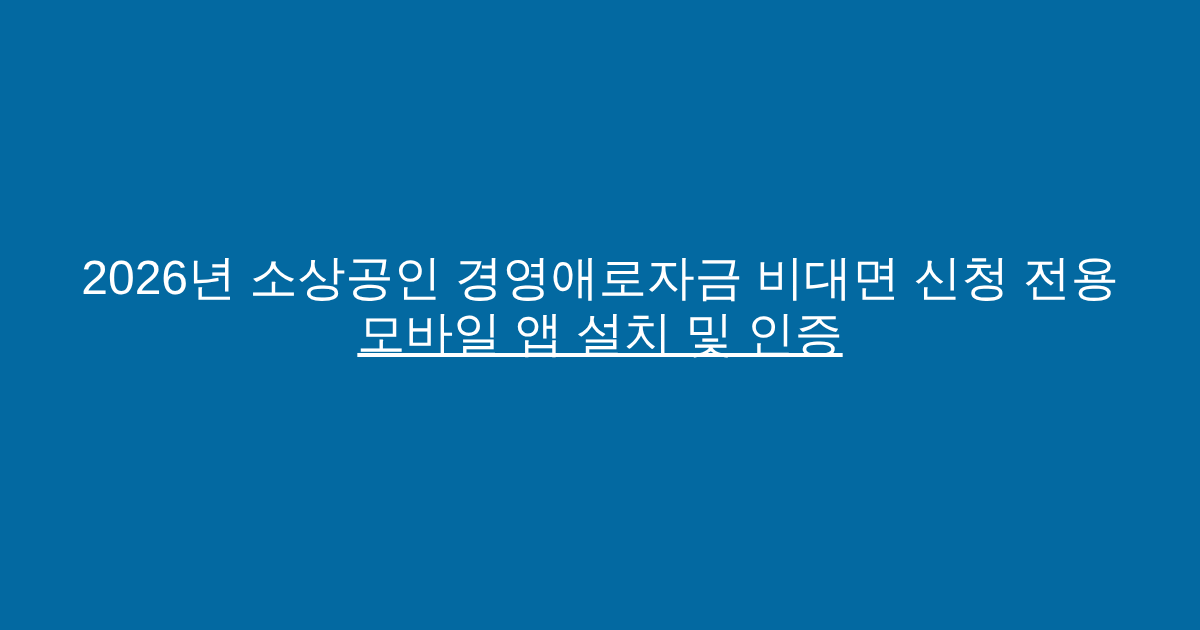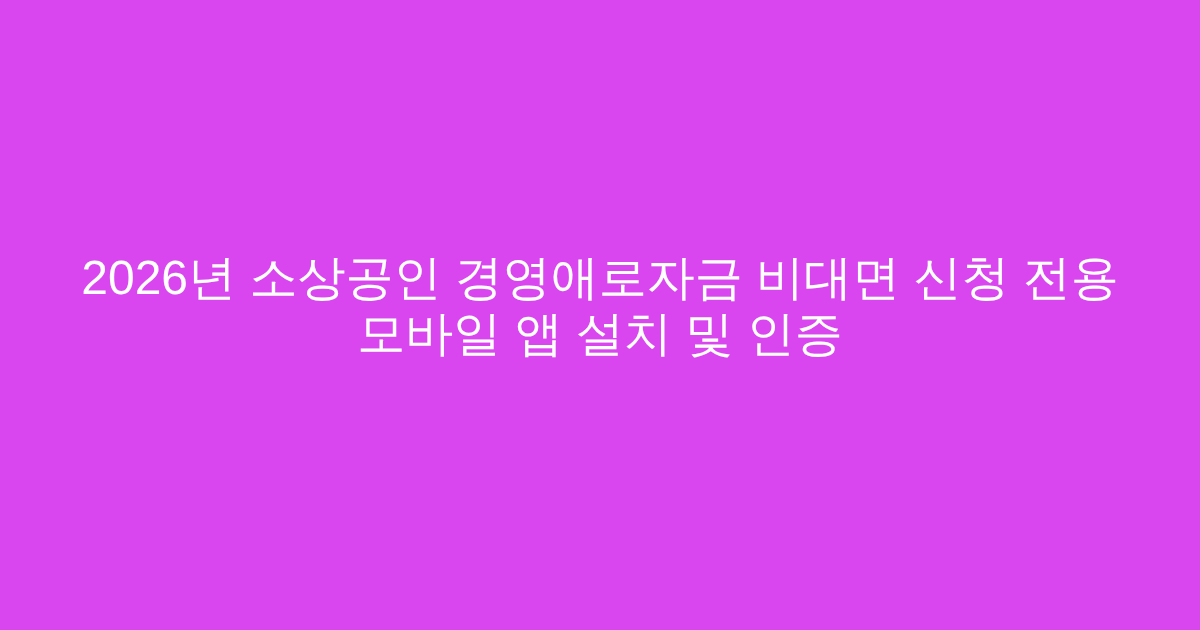--- a/index.html
+++ b/index.html
@@ -44,23 +44,23 @@
     font-weight: 400;
     line-height: 56px;
     letter-spacing: 0px;
     white-space: nowrap;
     text-rendering: geometricPrecision;
   }
 </style>
 </head>
 <body>
 
-<div class="banner" style="background-color: #d946ef;">
+<div class="banner" style="background-color: #0369a1;">
 
   <div class="title-block">
 
     <span class="title-line" style="color: rgb(255, 255, 255);">2026년 소상공인 경영애로자금 비대면 신청 전용</span>
 
-    <span class="title-line" style="color: rgb(255, 255, 255);">모바일 앱 설치 및 인증</span>
+    <span class="title-line" style="color: rgb(255, 255, 255); text-decoration: underline;">모바일 앱 설치 및 인증</span>
 
   </div>
 
 </div>
 
 </body></html>

